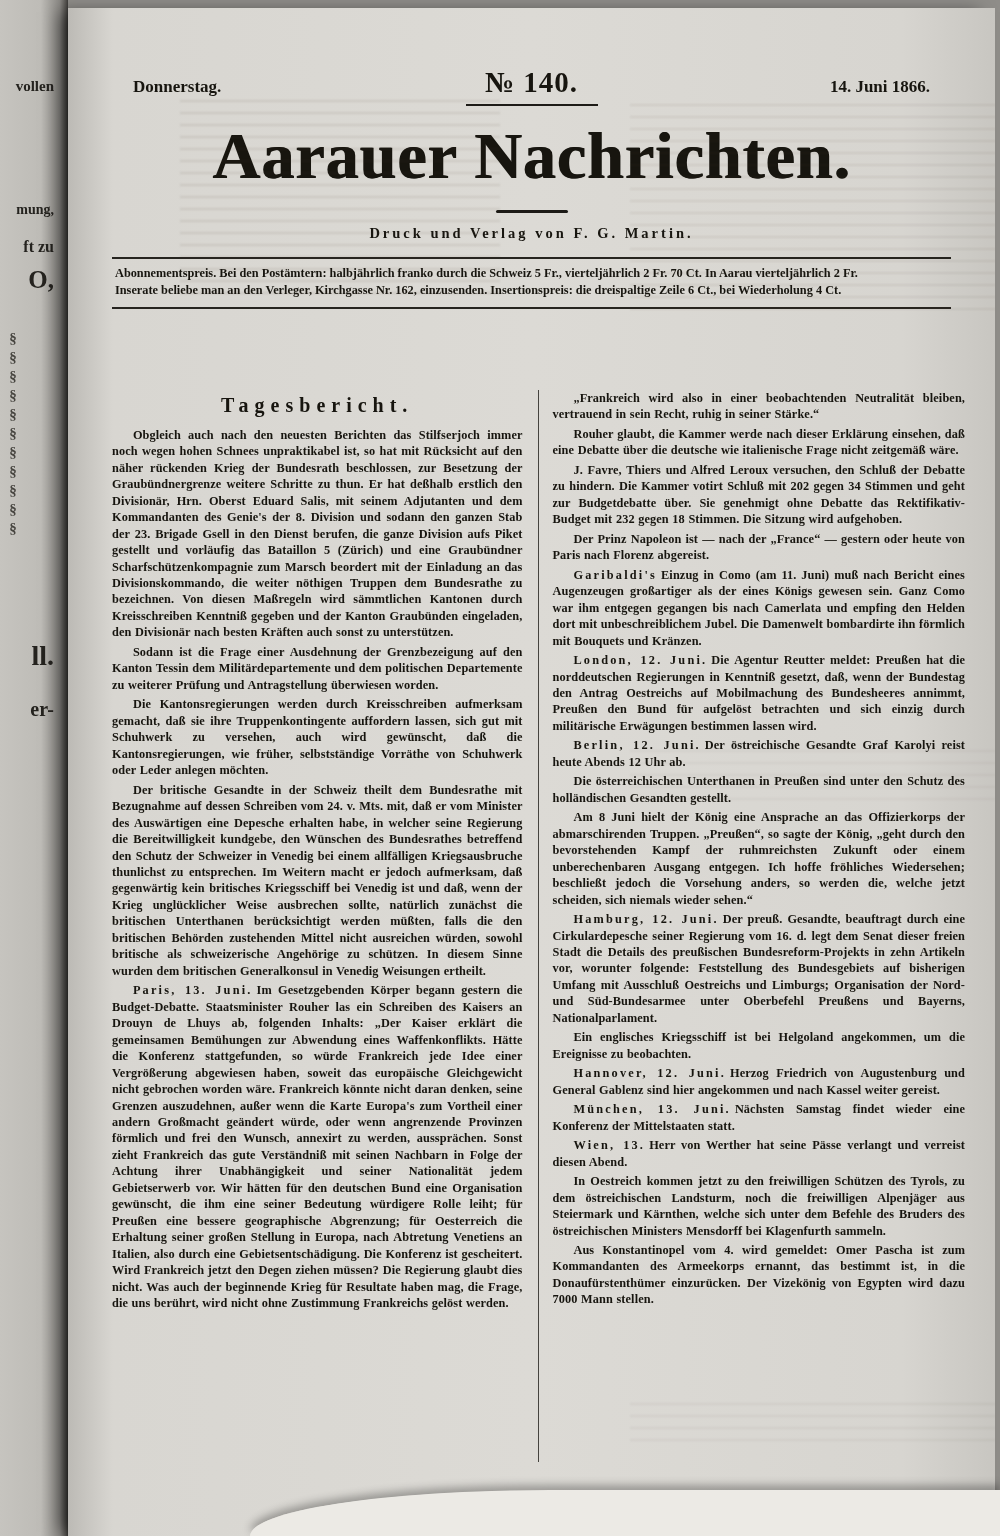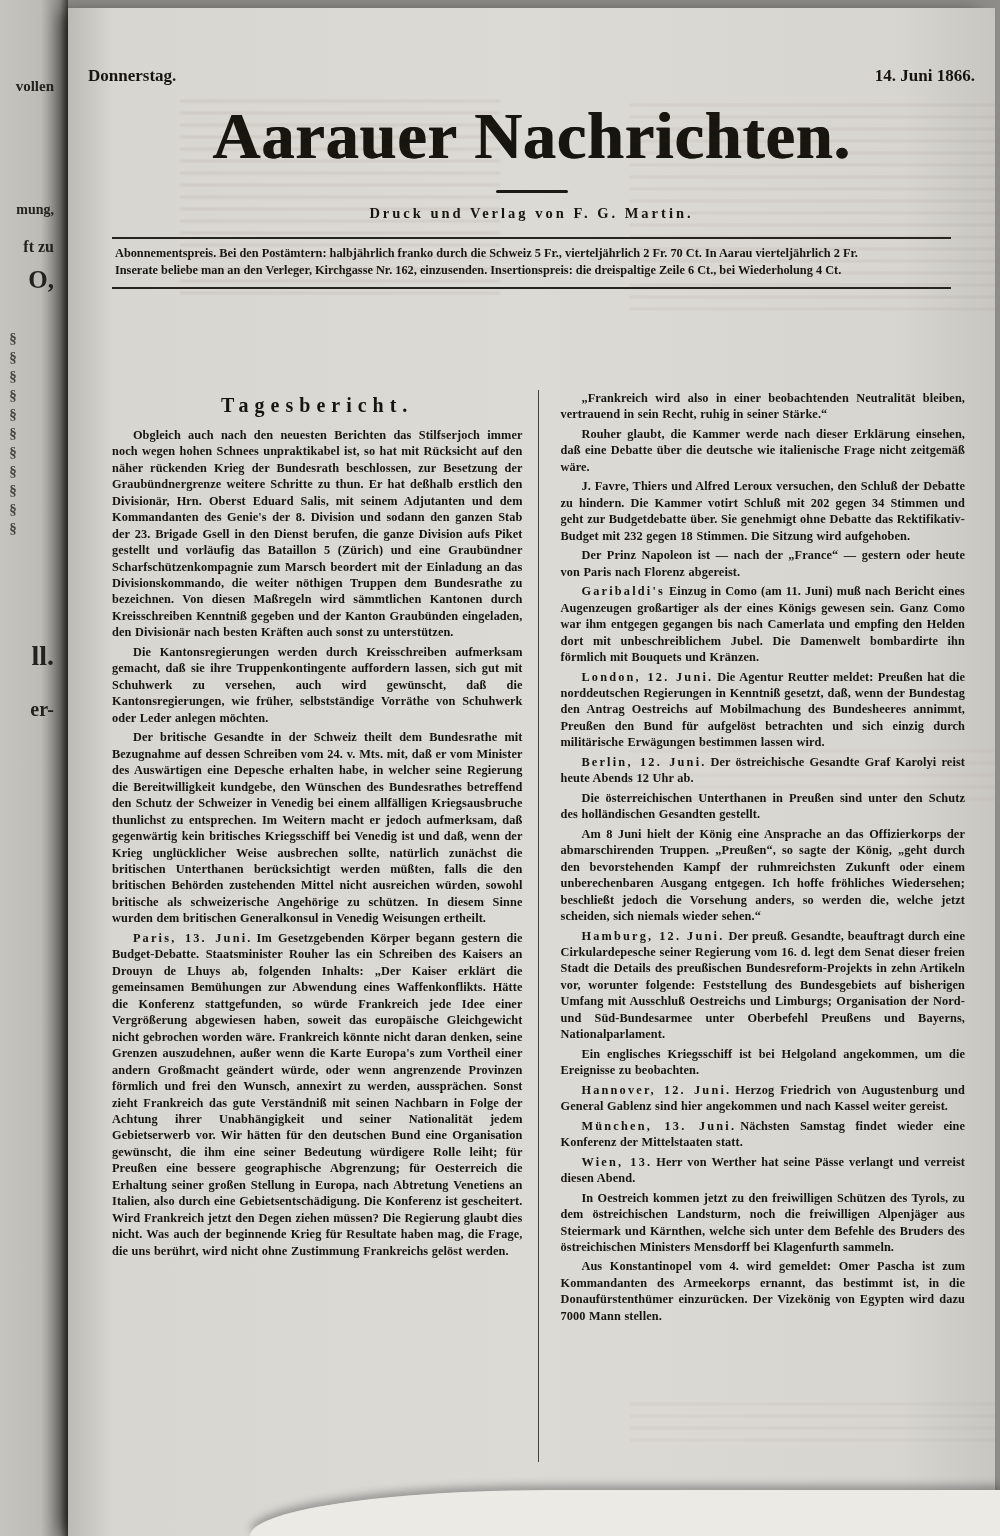--- a/index.html
+++ b/index.html
@@ -33,21 +33,21 @@
   .page {
     position:absolute; left:68px; top:8px; right:5px; bottom:0;
     background:linear-gradient(90deg,#bcbab5 0px,#d8d6d1 45px,#dcdad5 50%,#d7d5d0 90%,#c8c6c1 100%);
     box-shadow:-12px 0 16px -4px rgba(0,0,0,0.5);
     padding-top:58px;
     overflow:hidden;
   }
 
   .header-row {
     display:flex; align-items:baseline;
-    padding:0 20px;
+    padding:0 65px;
   }
   .header-row > div { flex:1; }
   .day   { font-size:17px; font-weight:bold; }
   .issue { text-align:center; font-size:29px; font-weight:bold; letter-spacing:1px; }
   .issue::after {
     content:""; display:block; width:132px; height:2px;
     background:#1d1b17; margin:5px auto 0;
   }
   .date  { text-align:right; font-size:17px; font-weight:bold; }
 
@@ -73,21 +73,21 @@
     padding:6px 3px 7px;
     font-size:12.3px; font-weight:bold; line-height:1.42;
   }
 
   .columns {
     position:absolute; left:44px; right:30px; top:382px; bottom:74px;
     display:flex; overflow:hidden;
   }
   .col { font-size:12.3px; font-weight:bold; line-height:1.34; }
   .col-left  { width:50%; padding-right:15px; border-right:1px solid #45433e; }
-  .col-right { width:50%; padding-left:22px; }
+  .col-right { width:50%; padding-left:14px; }
 
   .section-heading {
     text-align:center; font-size:20px; font-weight:bold;
     letter-spacing:6px; margin:2px 0 8px;
   }
   .para {
     text-align:justify; text-indent:1.7em;
     margin-bottom:3px; letter-spacing:0.1px; word-spacing:0.4px;
   }
   .lead { letter-spacing:2.2px;margin-top:48px; }
@@ -131,38 +131,40 @@
 
   <div class="page">
 
     <div class="ghost ghost-1"></div>
     <div class="ghost ghost-2"></div>
     <div class="ghost ghost-3"></div>
     <div class="ghost ghost-4"></div>
 
     <div class="header-row">
       <div class="day">Donnerstag.</div>
+      <div class="issue">№ 140.</div>
       <div class="date">14. Juni 1866.</div>
     </div>
 
     <h1 class="masthead">Aarauer Nachrichten.</h1>
     <div class="masthead-rule"></div>
     <div class="imprint">Druck und Verlag von F. G. Martin.</div>
 
     <div class="subscription">
       <div>Abonnementspreis. Bei den Postämtern: halbjährlich franko durch die Schweiz 5 Fr., vierteljährlich 2 Fr. 70 Ct. In Aarau vierteljährlich 2 Fr.</div>
       <div>Inserate beliebe man an den Verleger, Kirchgasse Nr. 162, einzusenden. Insertionspreis: die dreispaltige Zeile 6 Ct., bei Wiederholung 4 Ct.</div>
     </div>
 
     <div class="columns">
 
       <div class="col col-left">
         <h2 class="section-heading">Tagesbericht.</h2>
 
         <p class="para"><span class="lead"></span><span>Obgleich auch nach den neuesten Berichten das Stilfserjoch immer noch wegen hohen Schnees unpraktikabel ist, so hat mit Rücksicht auf den näher rückenden Krieg der Bundesrath beschlossen, zur Besetzung der Graubündnergrenze weitere Schritte zu thun. Er hat deßhalb erstlich den Divisionär, Hrn. Oberst Eduard Salis, mit seinem Adjutanten und dem Kommandanten des Genie's der 8. Division und sodann den ganzen Stab der 23. Brigade Gsell in den Dienst berufen, die ganze Division aufs Piket gestellt und vorläufig das Bataillon 5 (Zürich) und eine Graubündner Scharfschützenkompagnie zum Marsch beordert mit der Einladung an das Divisionskommando, die weiter nöthigen Truppen dem Bundesrathe zu bezeichnen. Von diesen Maßregeln wird sämmtlichen Kantonen durch Kreisschreiben Kenntniß gegeben und der Kanton Graubünden eingeladen, den Divisionär nach besten Kräften auch sonst zu unterstützen.</span></p>
+        <p class="para"><span class="lead"></span><span>Sodann ist die Frage einer Ausdehnung der Grenzbezeigung auf den Kanton Tessin dem Militärdepartemente und dem politischen Departemente zu weiterer Prüfung und Antragstellung überwiesen worden.</span></p>
         <p class="para"><span class="lead"></span><span>Die Kantonsregierungen werden durch Kreisschreiben aufmerksam gemacht, daß sie ihre Truppenkontingente auffordern lassen, sich gut mit Schuhwerk zu versehen, auch wird gewünscht, daß die Kantonsregierungen, wie früher, selbstständige Vorräthe von Schuhwerk oder Leder anlegen möchten.</span></p>
         <p class="para"><span class="lead"></span><span>Der britische Gesandte in der Schweiz theilt dem Bundesrathe mit Bezugnahme auf dessen Schreiben vom 24. v. Mts. mit, daß er vom Minister des Auswärtigen eine Depesche erhalten habe, in welcher seine Regierung die Bereitwilligkeit kundgebe, den Wünschen des Bundesrathes betreffend den Schutz der Schweizer in Venedig bei einem allfälligen Kriegsausbruche thunlichst zu entsprechen. Im Weitern macht er jedoch aufmerksam, daß gegenwärtig kein britisches Kriegsschiff bei Venedig ist und daß, wenn der Krieg unglücklicher Weise ausbrechen sollte, natürlich zunächst die britischen Unterthanen berücksichtigt werden müßten, falls die den britischen Behörden zustehenden Mittel nicht ausreichen würden, sowohl britische als schweizerische Angehörige zu schützen. In diesem Sinne wurden dem britischen Generalkonsul in Venedig Weisungen ertheilt.</span></p>
         <p class="para"><span class="lead">Paris, 13. Juni.</span><span>Im Gesetzgebenden Körper begann gestern die Budget-Debatte. Staatsminister Rouher las ein Schreiben des Kaisers an Drouyn de Lhuys ab, folgenden Inhalts: „Der Kaiser erklärt die gemeinsamen Bemühungen zur Abwendung eines Waffenkonflikts. Hätte die Konferenz stattgefunden, so würde Frankreich jede Idee einer Vergrößerung abgewiesen haben, soweit das europäische Gleichgewicht nicht gebrochen worden wäre. Frankreich könnte nicht daran denken, seine Grenzen auszudehnen, außer wenn die Karte Europa's zum Vortheil einer andern Großmacht geändert würde, oder wenn angrenzende Provinzen förmlich und frei den Wunsch, annexirt zu werden, aussprächen. Sonst zieht Frankreich das gute Verständniß mit seinen Nachbarn in Folge der Achtung ihrer Unabhängigkeit und seiner Nationalität jedem Gebietserwerb vor. Wir hätten für den deutschen Bund eine Organisation gewünscht, die ihm eine seiner Bedeutung würdigere Rolle leiht; für Preußen eine bessere geographische Abgrenzung; für Oesterreich die Erhaltung seiner großen Stellung in Europa, nach Abtretung Venetiens an Italien, also durch eine Gebietsentschädigung. Die Konferenz ist gescheitert. Wird Frankreich jetzt den Degen ziehen müssen? Die Regierung glaubt dies nicht. Was auch der beginnende Krieg für Resultate haben mag, die Frage, die uns berührt, wird nicht ohne Zustimmung Frankreichs gelöst werden.</span></p>
       </div>
 
       <div class="col col-right">
         <p class="para"><span class="lead"></span><span>„Frankreich wird also in einer beobachtenden Neutralität bleiben, vertrauend in sein Recht, ruhig in seiner Stärke.“</span></p>
         <p class="para"><span class="lead"></span><span>Rouher glaubt, die Kammer werde nach dieser Erklärung einsehen, daß eine Debatte über die deutsche wie italienische Frage nicht zeitgemäß wäre.</span></p>
         <p class="para"><span class="lead"></span><span>J. Favre, Thiers und Alfred Leroux versuchen, den Schluß der Debatte zu hindern. Die Kammer votirt Schluß mit 202 gegen 34 Stimmen und geht zur Budgetdebatte über. Sie genehmigt ohne Debatte das Rektifikativ-Budget mit 232 gegen 18 Stimmen. Die Sitzung wird aufgehoben.</span></p>
         <p class="para"><span class="lead"></span><span>Der Prinz Napoleon ist — nach der „France“ — gestern oder heute von Paris nach Florenz abgereist.</span></p>

